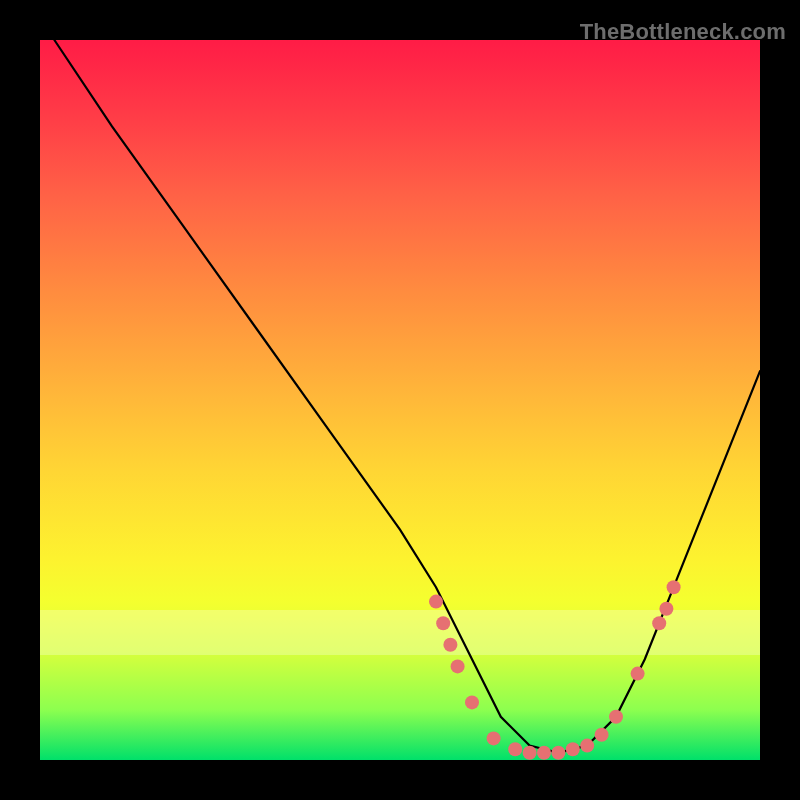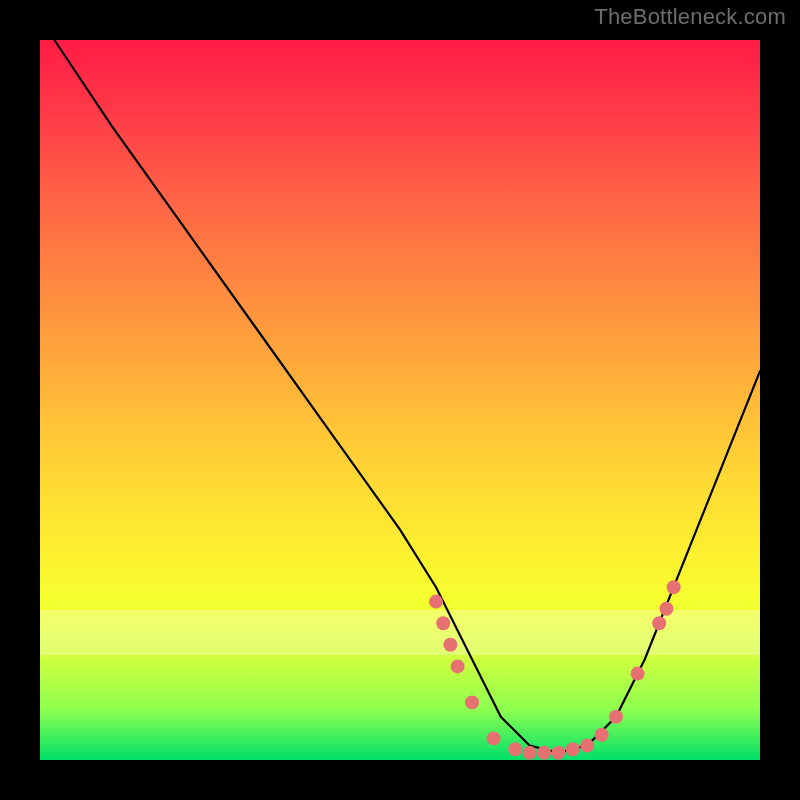--- a/index.html
+++ b/index.html
@@ -14,25 +14,25 @@
   .frame {
     position: absolute;
     left: 0;
     top: 0;
     width: 800px;
     height: 800px;
     background: #000;
   }
   .watermark {
     position: absolute;
-    top: 4px;
+    top: 19px;
     right: 14px;
     color: #6d6d6d;
     font-size: 22px;
-    font-weight: 400;
+    font-weight: 700;
     letter-spacing: 0.2px;
   }
   .plot-bg {
     position: absolute;
     left: 40px;
     top: 40px;
     width: 720px;
     height: 720px;
     background: linear-gradient(
       to bottom,

